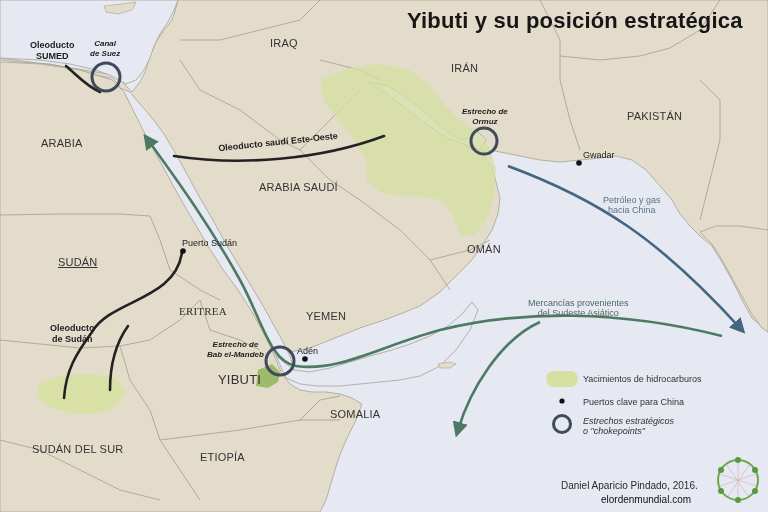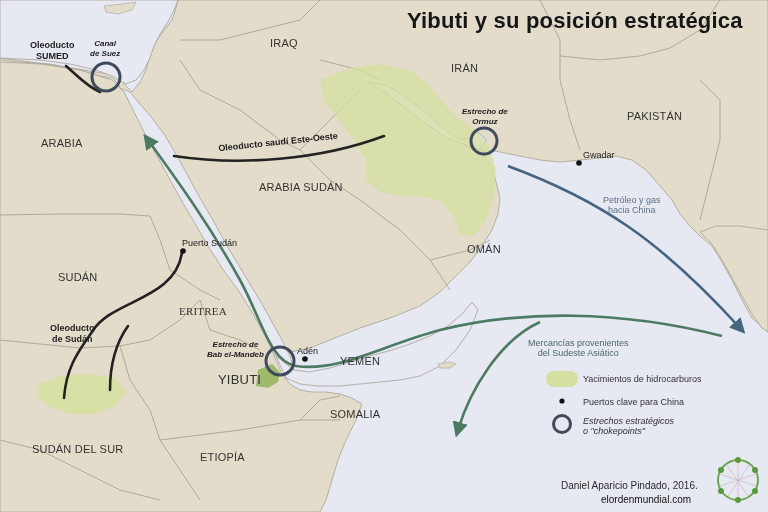--- a/index.html
+++ b/index.html
@@ -6,21 +6,21 @@
   body { width: 768px; height: 512px; overflow: hidden; background: #e6e8f2; font-family: "Liberation Sans", "DejaVu Sans", sans-serif; }
   #map { position: relative; width: 768px; height: 507px; }
   #map svg { position: absolute; left: 0; top: 0; }
   .lbl { position: absolute; white-space: nowrap; color: #2f2f2f; }
   .country { font-size: 11px; letter-spacing: 0.2px; color: #333; }
   .title { font-size: 22px; font-weight: bold; color: #161616; letter-spacing: 0.2px; }
   .bold-small { font-size: 9px; font-weight: bold; color: #1e1e1e; text-align: center; line-height: 11px; }
   .ital-small { font-size: 8px; font-weight: bold; font-style: italic; color: #1e1e1e; text-align: center; line-height: 10px; }
   .port { font-size: 9px; color: #222; }
   .route { font-size: 9px; color: #5e7085; text-align: center; line-height: 10px; }
-  .route-green { color: #4f6a5e; margin-top: 40px; }
+  .route-green { color: #4f6a5e; }
   .legend-text { font-size: 9px; color: #333; line-height: 10px; }
   .credit { font-size: 10px; color: #2b2b2b; }
   .credit-url { font-size: 10px; font-weight: normal; color: #111; }
   .pipeline-label { font-size: 9px; font-weight: bold; color: #1b1b1b; }
 </style>
 </head>
 <body>
 
 <div id="map">
   <svg width="768" height="512" viewBox="0 0 768 512">
@@ -139,25 +139,25 @@
       </g>
     </g>
   </svg>
 
   <div class="lbl title" style="left:407px; top:8px;">Yibuti y su posición estratégica</div>
 
   <div class="lbl country" style="left:270px; top:37px;">IRAQ</div>
   <div class="lbl country" style="left:451px; top:62px;">IRÁN</div>
   <div class="lbl country" style="left:627px; top:110px;">PAKISTÁN</div>
   <div class="lbl country" style="left:41px; top:137px;">ARABIA</div>
-  <div class="lbl country" style="left:259px; top:181px;">ARABIA SUDÁN</div>
+  <div class="lbl country" style="left:259px; top:181px;">ARABIA SAUDÍ</div>
   <div class="lbl country" style="left:467px; top:243px;">OMÁN</div>
-  <div class="lbl country" style="left:58px; top:271px;">SUDÁN</div>
+  <div class="lbl country" style="left:58px; top:256px;text-decoration:underline;">SUDÁN</div>
   <div class="lbl country" style="left:179px; top:305px;font-family:Liberation Serif, serif;">ERITREA</div>
-  <div class="lbl country" style="left:340px; top:310px;margin-top:45px;">YEMEN</div>
+  <div class="lbl country" style="left:306px; top:310px;">YEMEN</div>
   <div class="lbl country" style="left:218px; top:372px; font-size:13px;">YIBUTI</div>
   <div class="lbl country" style="left:330px; top:408px;">SOMALIA</div>
   <div class="lbl country" style="left:200px; top:451px;">ETIOPÍA</div>
   <div class="lbl country" style="left:32px; top:443px;">SUDÁN DEL SUR</div>
 
   <div class="lbl bold-small" style="left:30px; top:40px;">
     <div>Oleoducto</div>
     <div>SUMED</div>
   </div>
   <div class="lbl pipeline-label" style="left:218px; top:137px; transform:rotate(-6deg);">Oleoducto saudí Este-Oeste</div>

